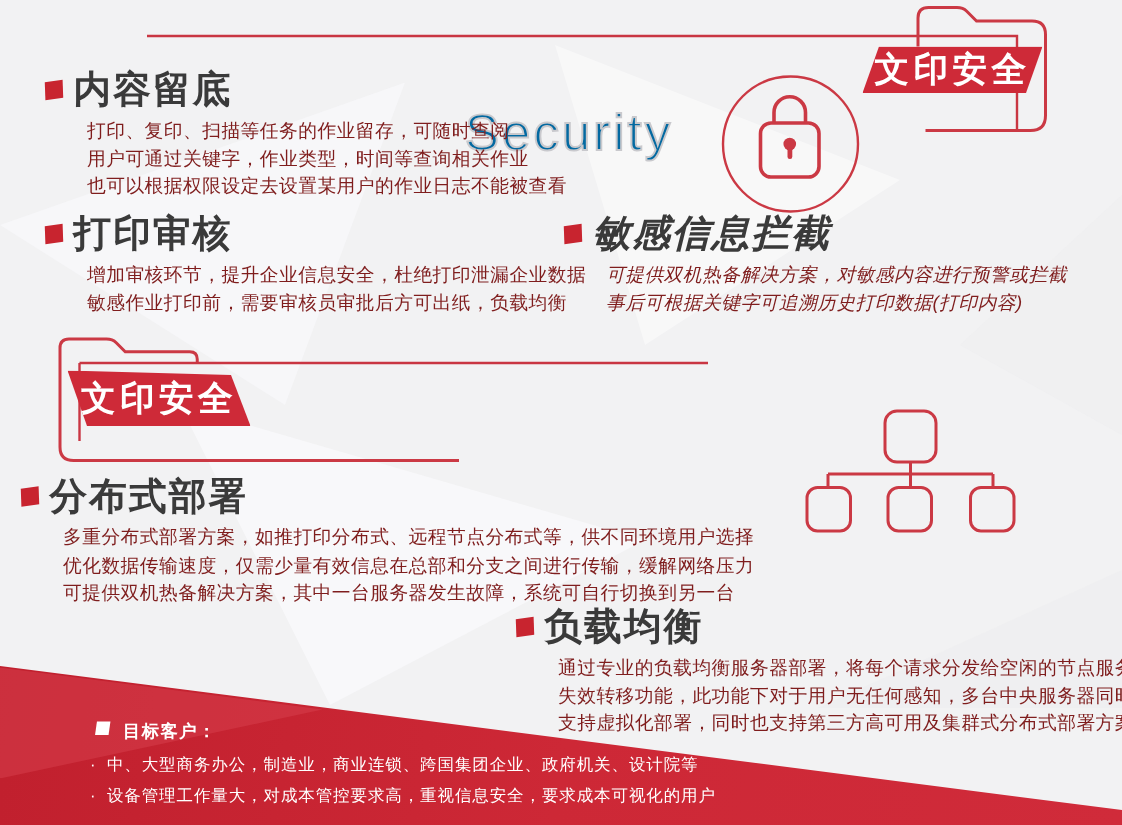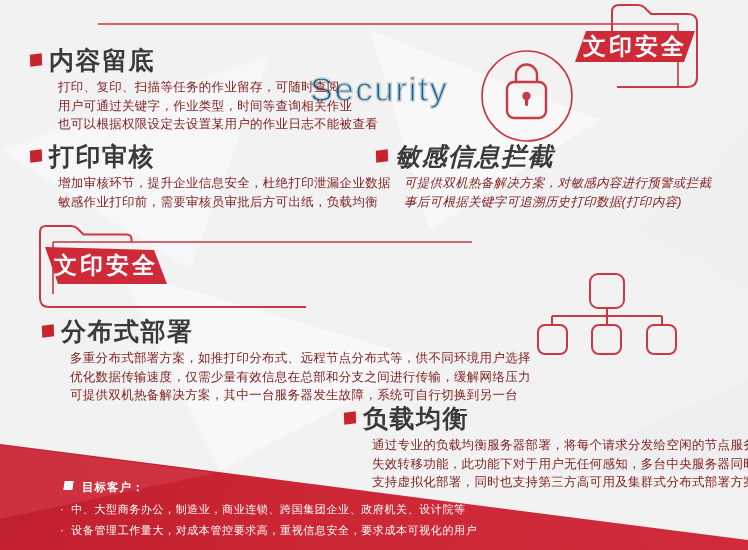--- a/index.html
+++ b/index.html
@@ -59,21 +59,21 @@
   }
   .sec p {
     padding-left:28px; font-size:12.5px; line-height:18.5px;
     color:#7f1d1d; letter-spacing:.3px; white-space:nowrap;
   }
   .sec p.first { margin-top:5px; }
 
   #sec-retention   { left:30px;  top:47px;  }
   #sec-audit       { left:30px;  top:143px; }
   #sec-sensitive   { left:376px; top:143px;font-style:italic; }
-  #sec-distributed { left:42px;  top:318px; }
+  #sec-distributed { left:14px;  top:318px; }
   #sec-load        { left:344px; top:405px; }
 
   .band { position:absolute; inset:0; z-index:2;
     background: linear-gradient(100deg, #be1e2c 0%, #cd2836 55%, #d02b3a 100%);
     clip-path: polygon(0 444px, 100% 540px, 100% 100%, 0 100%);
   }
   .band-light { position:absolute; inset:0; z-index:2;
     background:#d7404e; opacity:.5;
     clip-path: polygon(0 445px, 215px 473px, 0 519px);
   }

